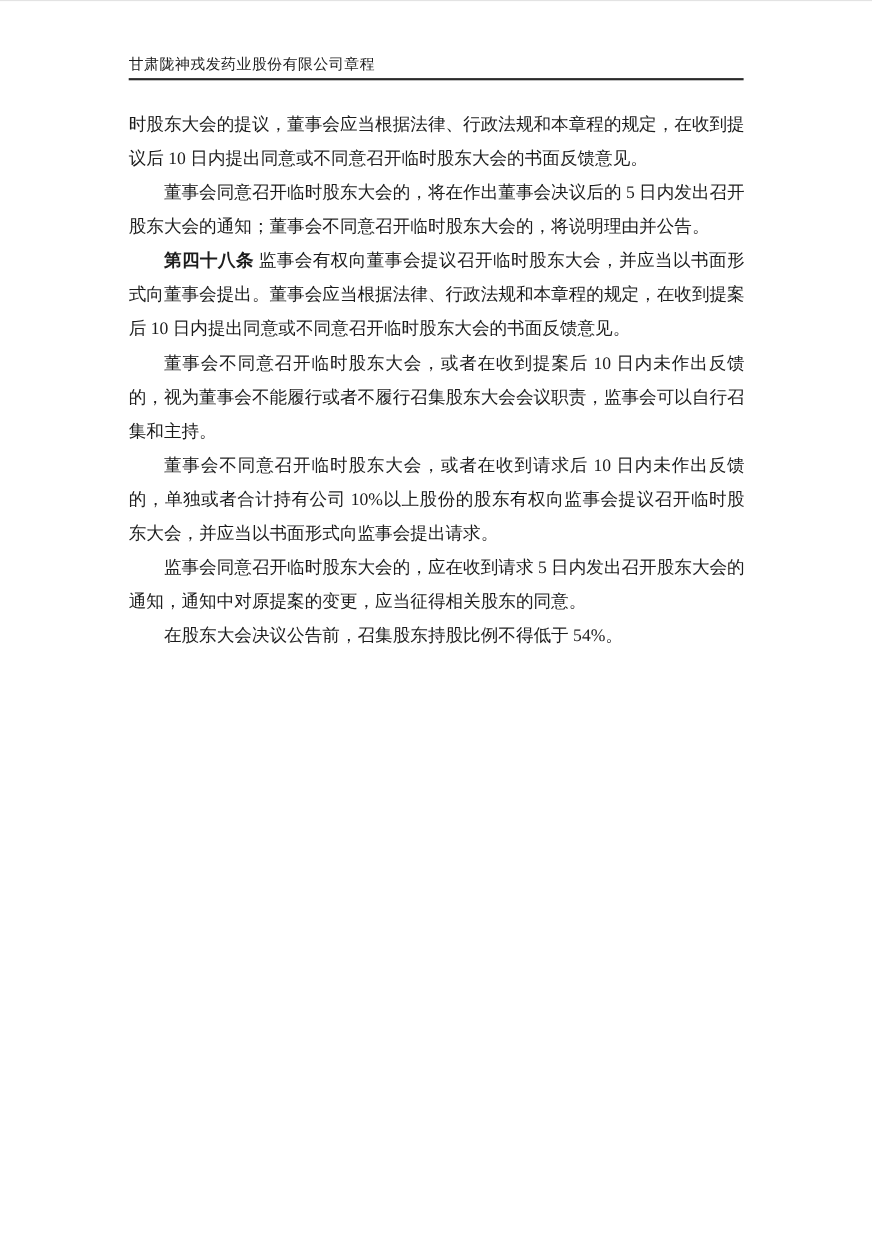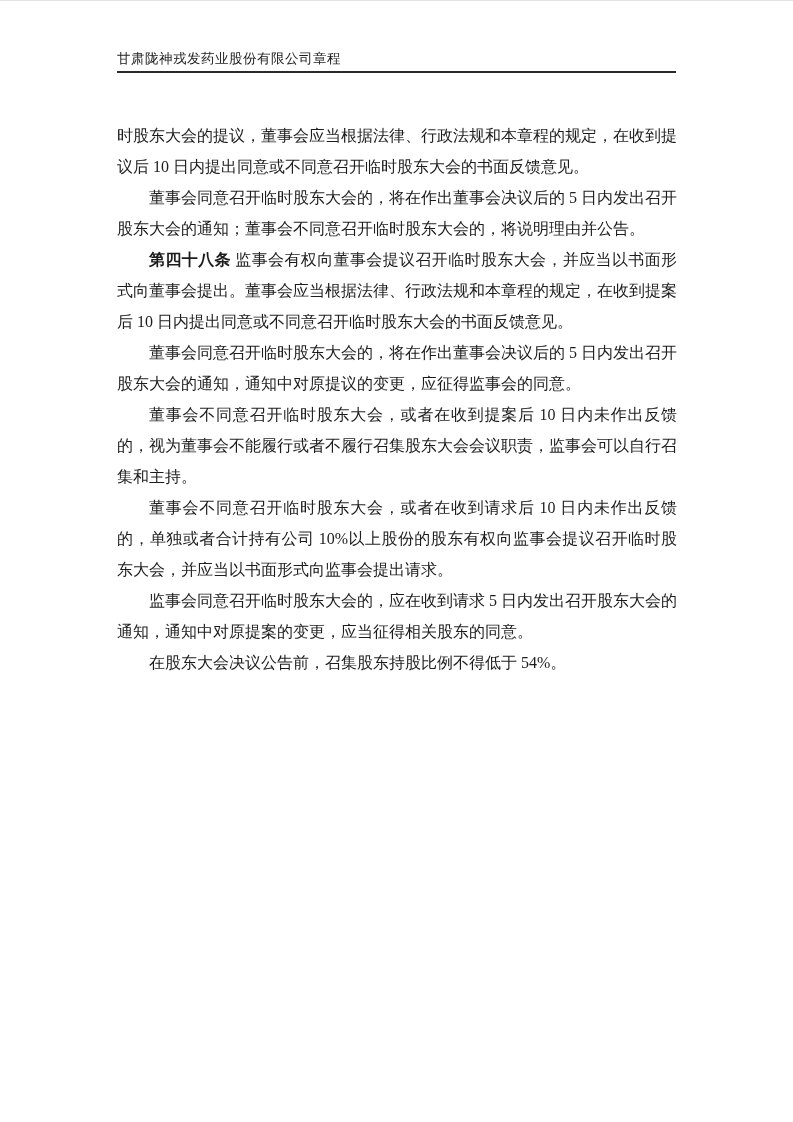--- a/index.html
+++ b/index.html
@@ -46,21 +46,20 @@
   .doc-body p {
     margin: 0;
     font-size: 16px;
     line-height: 31px;
     text-align: justify;
     text-indent: 2em;
     word-break: break-all;
   }
   .doc-body p.no-indent {
     text-indent: 0;
-    margin-top: 22px;
   }
   .doc-body b {
     font-weight: 700;
   }
   .footer {
     position: absolute;
     left: 0;
     top: 1036px;
     width: 100%;
     text-align: center;
@@ -75,21 +74,20 @@
 
   <div class="header">
     <div class="header-title">甘肃陇神戎发药业股份有限公司章程</div>
     <div class="header-rule"></div>
   </div>
 
   <div class="doc-body">
     <p class="no-indent"><span>时股东大会的提议，董事会应当根据法律、行政法规和本章程的规定，在收到提议后 10 日内提出同意或不同意召开临时股东大会的书面反馈意见。</span></p>
     <p><span>董事会同意召开临时股东大会的，将在作出董事会决议后的 5 日内发出召开股东大会的通知；董事会不同意召开临时股东大会的，将说明理由并公告。</span></p>
     <p><b>第四十八条</b><span> 监事会有权向董事会提议召开临时股东大会，并应当以书面形式向董事会提出。董事会应当根据法律、行政法规和本章程的规定，在收到提案后 10 日内提出同意或不同意召开临时股东大会的书面反馈意见。</span></p>
-    <p><span>董事会同意召开临时股东大会的，将在作出董事会决议后的 5 日内发出召开股东大会的通知，通知中对原提议的变更，应征得监事会的同意。</span></p>
     <p><span>董事会不同意召开临时股东大会，或者在收到提案后 10 日内未作出反馈的，视为董事会不能履行或者不履行召集股东大会会议职责，监事会可以自行召集和主持。</span></p>
     <p><span>董事会不同意召开临时股东大会，或者在收到请求后 10 日内未作出反馈的，单独或者合计持有公司 10%以上股份的股东有权向监事会提议召开临时股东大会，并应当以书面形式向监事会提出请求。</span></p>
     <p><span>监事会同意召开临时股东大会的，应在收到请求 5 日内发出召开股东大会的通知，通知中对原提案的变更，应当征得相关股东的同意。</span></p>
     <p><span>在股东大会决议公告前，召集股东持股比例不得低于 54%。</span></p>
   </div>
 
 
 </div>
 
 </body></html>

